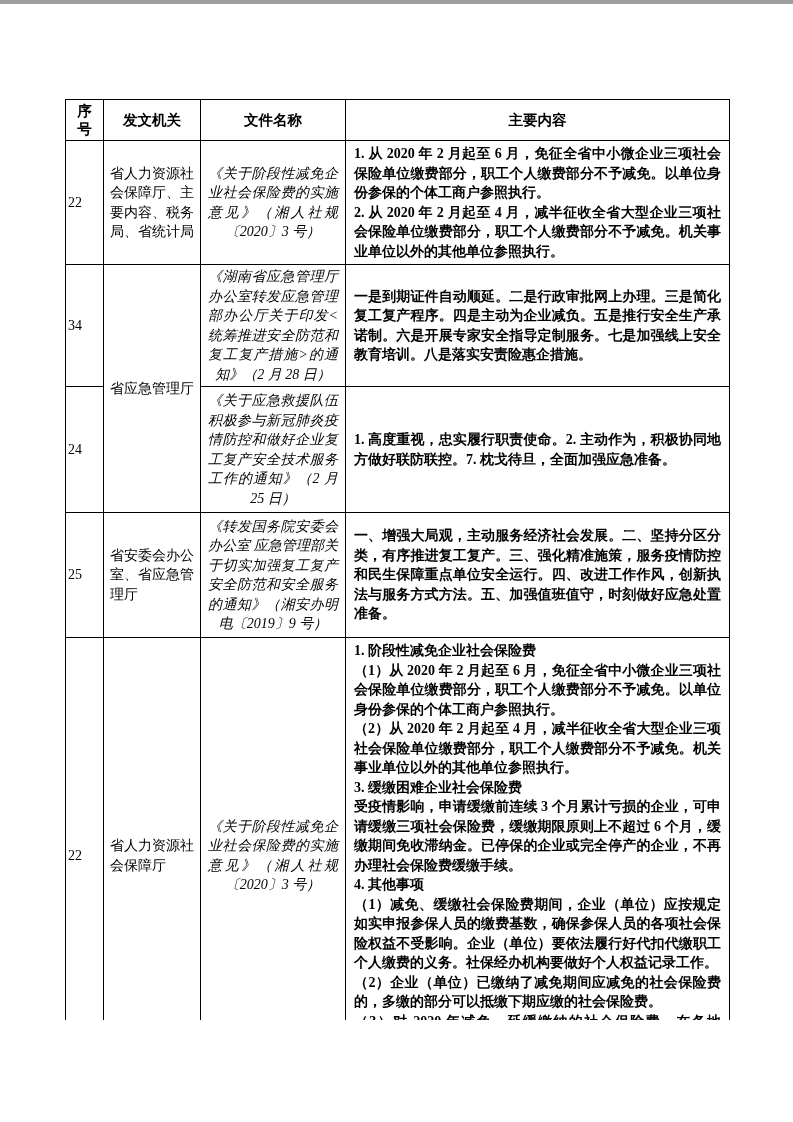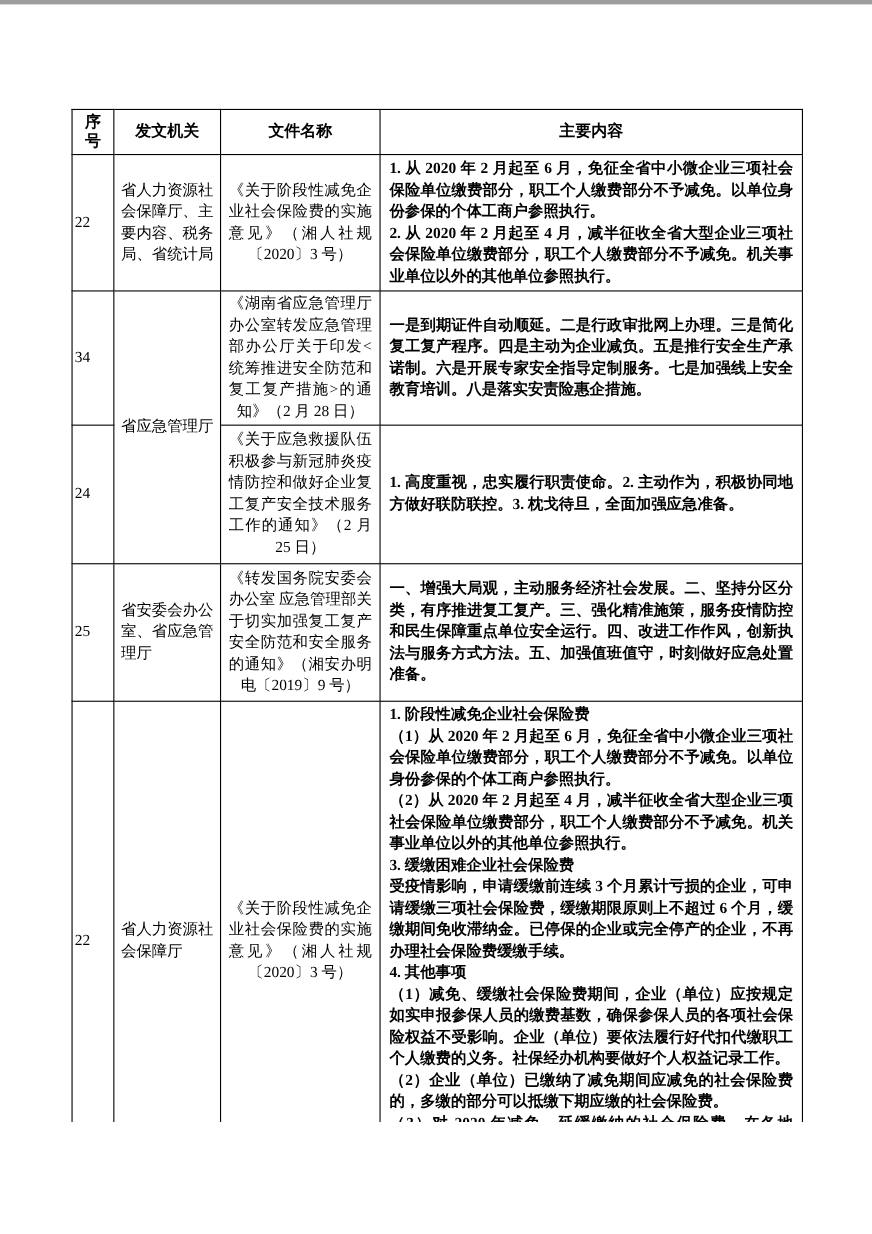--- a/index.html
+++ b/index.html
@@ -51,20 +51,21 @@
     padding: 0 2px;
   }
   td.agency {
     padding: 2px 6px;
     text-align: justify;
   }
   td.docname {
     padding: 2px 7px;
     text-align: justify;
     text-align-last: center;
+    font-style: italic;
   }
   td.content {
     padding: 3px 8px;
     text-align: justify;
     text-align-last: left;
     white-space: pre-wrap;
     font-weight: bold;
   }
   .page-number {
     position: absolute;
@@ -106,21 +107,21 @@
       </tr>
       <tr style="height:113px;">
         <td class="no">34</td>
         <td class="agency" rowspan="2">省应急管理厅</td>
         <td class="docname">《湖南省应急管理厅办公室转发应急管理部办公厅关于印发&lt;统筹推进安全防范和复工复产措施&gt;的通知》（2 月 28 日）</td>
         <td class="content">一是到期证件自动顺延。二是行政审批网上办理。三是简化复工复产程序。四是主动为企业减负。五是推行安全生产承诺制。六是开展专家安全指导定制服务。七是加强线上安全教育培训。八是落实安责险惠企措施。</td>
       </tr>
       <tr style="height:126px;">
         <td class="no">24</td>
         <td class="docname">《关于应急救援队伍积极参与新冠肺炎疫情防控和做好企业复工复产安全技术服务工作的通知》（2 月 25 日）</td>
-        <td class="content">1. 高度重视，忠实履行职责使命。2. 主动作为，积极协同地方做好联防联控。3. 枕戈待旦，全面加强应急准备。</td>
+        <td class="content">1. 高度重视，忠实履行职责使命。2. 主动作为，积极协同地方做好联防联控。7. 枕戈待旦，全面加强应急准备。</td>
       </tr>
       <tr style="height:125px;">
         <td class="no">25</td>
         <td class="agency">省安委会办公室、省应急管理厅</td>
         <td class="docname">《转发国务院安委会办公室 应急管理部关于切实加强复工复产安全防范和安全服务的通知》（湘安办明电〔2019〕9 号）</td>
         <td class="content">一、增强大局观，主动服务经济社会发展。二、坚持分区分类，有序推进复工复产。三、强化精准施策，服务疫情防控和民生保障重点单位安全运行。四、改进工作作风，创新执法与服务方式方法。五、加强值班值守，时刻做好应急处置准备。</td>
       </tr>
       <tr style="height:405px;">
         <td class="no">22</td>
         <td class="agency">省人力资源社会保障厅</td>

